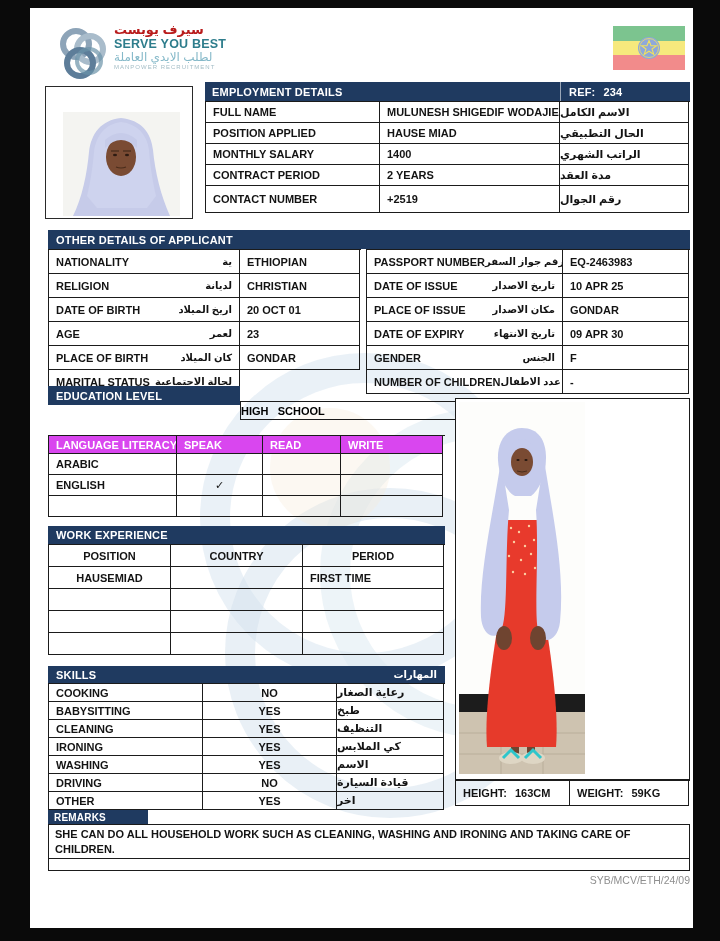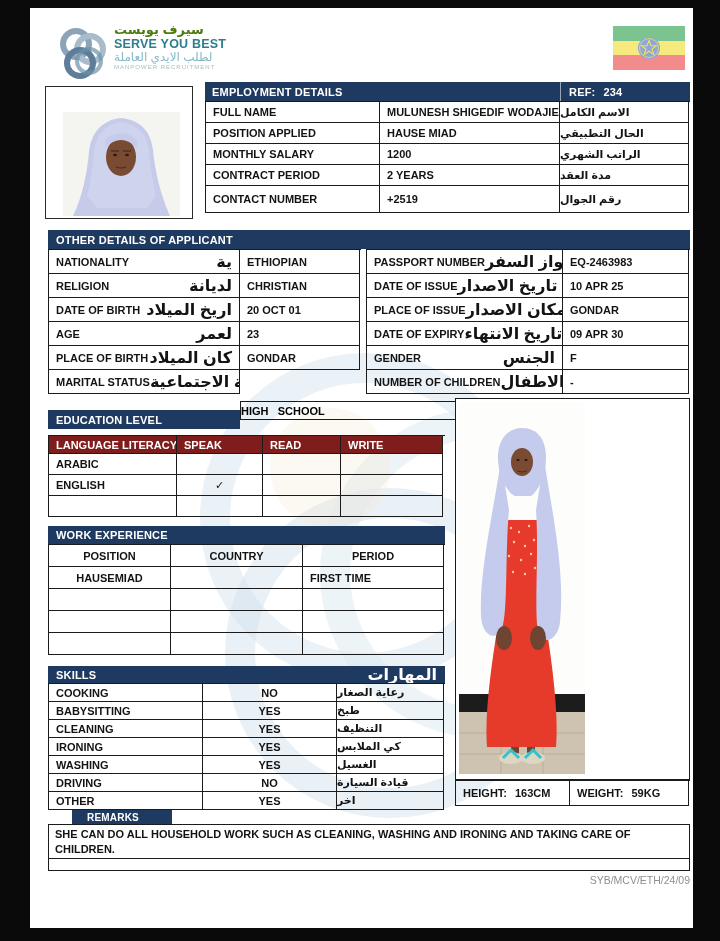--- a/index.html
+++ b/index.html
@@ -6,28 +6,28 @@
   .stage{position:relative;width:720px;height:941px;background:#0a0a0a;
          font-family:"Liberation Sans","DejaVu Sans",sans-serif;overflow:hidden;}
   .doc{position:absolute;left:30px;top:8px;width:663px;height:920px;background:#ffffff;}
   .abs{position:absolute;box-sizing:border-box;}
   .bar{background:#1f3a60;color:#fff;font-weight:700;font-size:11px;
        display:flex;align-items:center;padding-left:8px;box-sizing:border-box;letter-spacing:.2px;}
   .tbl{position:absolute;display:grid;box-sizing:border-box;background:transparent;
        border-left:1.3px solid #1b1b1b;border-top:1.3px solid #1b1b1b;z-index:2;}
   .tbl>div{border-right:1.3px solid #1b1b1b;border-bottom:1.3px solid #1b1b1b;box-sizing:border-box;
        display:flex;align-items:center;font-size:11px;font-weight:700;color:#131313;overflow:hidden;white-space:nowrap;}
-  .tbl>div.hd{background:#7f1d1d;color:#fff;}
+  .tbl>div.hd{background:#d946ef;color:#fff;}
   .pl{padding-left:7px;}
   .pr{padding-right:7px;}
-  .ar{justify-content:flex-end;direction:rtl;font-size:16px;}
+  .ar{justify-content:flex-end;direction:rtl;font-size:10px;}
   .ctr{justify-content:center;}
   .split{display:flex;justify-content:space-between;align-items:center;}
   .z2{z-index:2;}
-  .logo-ar{font-size:13px;font-weight:700;color:#4d7c0f;line-height:15px;}
+  .logo-ar{font-size:13px;font-weight:700;color:#b91c1c;line-height:15px;}
   .logo-en{font-size:12.5px;font-weight:700;color:#2e7d8c;line-height:14px;letter-spacing:.2px;}
   .logo-ar2{font-size:12px;color:#85b9c9;line-height:12px;}
   .logo-en2{font-size:6px;color:#a4bdc6;letter-spacing:1px;line-height:8px;}
   .wm{position:absolute;inset:0;z-index:1;pointer-events:none;}
   .footer{font-size:10.5px;color:#8f8f8f;text-align:right;font-weight:400;}
 </style>
 </head>
 <body>
 
 <div class="stage">
@@ -89,21 +89,21 @@
       </span>
     </div>
     <div class="tbl" style="left:175px;top:93px;width:485px;grid-template-columns:174px 180px 129px;grid-template-rows:21px 21px 21px 21px 27px;">
       <div class="pl">FULL NAME</div>
       <div class="pl">MULUNESH SHIGEDIF WODAJIE</div>
       <div class="ar pr">الاسم الكامل</div>
       <div class="pl">POSITION APPLIED</div>
       <div class="pl">HAUSE MIAD</div>
       <div class="ar pr">الحال التطبيقي</div>
       <div class="pl">MONTHLY SALARY</div>
-      <div class="pl">1200</div>
+      <div class="pl">1400</div>
       <div class="ar pr">الراتب الشهري</div>
       <div class="pl">CONTRACT PERIOD</div>
       <div class="pl">2 YEARS</div>
       <div class="ar pr">مدة العقد</div>
       <div class="pl">CONTACT NUMBER</div>
       <div class="pl">+2519</div>
       <div class="ar pr">رقم الجوال</div>
     </div>
 
     <div class="bar abs z2" style="left:18px;top:222px;width:642px;height:19px;">
@@ -166,21 +166,21 @@
           <span class="ar">الجنس</span>
         </div>
       <div class="pl">F</div>
       <div class="split pl pr">
           <span>NUMBER OF CHILDREN</span>
           <span class="ar">عدد الاطفال</span>
         </div>
       <div class="pl">-</div>
     </div>
 
-    <div class="bar abs z2" style="left:18px;top:402px;width:192px;height:19px;">
+    <div class="bar abs z2" style="left:18px;top:378px;width:192px;height:19px;">
       <span>EDUCATION LEVEL</span>
     </div>
     <div class="abs z2" style="left:210px;top:393px;width:227px;height:19px;border:1.4px solid #1b1b1b;display:flex;align-items:center;font-size:11px;font-weight:700;white-space:pre;">HIGH   SCHOOL</div>
 
     <div class="tbl" style="left:18px;top:427px;width:397px;grid-template-columns:128px 86px 78px 102px;grid-template-rows:18px 21px 21px 21px;">
       <div class="hd pl">LANGUAGE LITERACY</div>
       <div class="hd pl">SPEAK</div>
       <div class="hd pl">READ</div>
       <div class="hd pl">WRITE</div>
       <div class="pl">ARABIC</div>
@@ -230,21 +230,21 @@
       <div class="ctr">YES</div>
       <div class="ar pr">طبخ</div>
       <div class="pl">CLEANING</div>
       <div class="ctr">YES</div>
       <div class="ar pr">التنظيف</div>
       <div class="pl">IRONING</div>
       <div class="ctr">YES</div>
       <div class="ar pr">كي الملابس</div>
       <div class="pl">WASHING</div>
       <div class="ctr">YES</div>
-      <div class="ar pr">الغسيل</div>
+      <div class="ar pr">الاسم</div>
       <div class="pl">DRIVING</div>
       <div class="ctr">NO</div>
       <div class="ar pr">قيادة السيارة</div>
       <div class="pl">OTHER</div>
       <div class="ctr">YES</div>
       <div class="ar pr">اخر</div>
     </div>
 
     <div class="abs z2" style="left:425px;top:390px;width:235px;height:382px;border:1.4px solid #1b1b1b;background:#fff;">
       <svg style="position:absolute;left:3px;top:3px;" width="126" height="372" viewBox="0 0 126 372">
@@ -293,21 +293,21 @@
       <div class="pl" style="gap:8px;">
         <span>HEIGHT:</span>
         <span>163CM</span>
       </div>
       <div class="pl" style="gap:8px;">
         <span>WEIGHT:</span>
         <span>59KG</span>
       </div>
     </div>
 
-    <div class="bar abs z2" style="left:18px;top:802px;width:100px;height:14px;font-size:10px;padding-left:15px;margin-left:24px;">
+    <div class="bar abs z2" style="left:18px;top:802px;width:100px;height:14px;font-size:10px;padding-left:6px;">
       <span>REMARKS</span>
     </div>
     <div class="abs z2" style="left:18px;top:816px;width:642px;height:47px;border:1.3px solid #1b1b1b;background:transparent;">
       <div style="height:34px;border-bottom:1.3px solid #1b1b1b;box-sizing:border-box;padding:2px 6px;font-size:11px;font-weight:700;line-height:15px;color:#131313;">
         <div style="width:600px;">SHE CAN DO ALL HOUSEHOLD WORK SUCH AS CLEANING, WASHING AND IRONING AND TAKING CARE OF CHILDREN.</div>
       </div>
     </div>
 
     <div class="abs footer z2" style="left:0px;top:866px;width:660px;">SYB/MCV/ETH/24/09</div>
 

